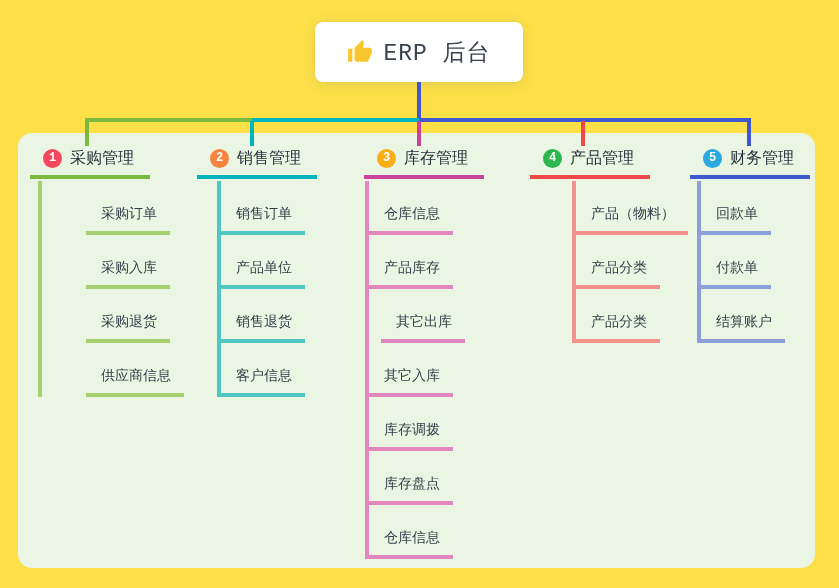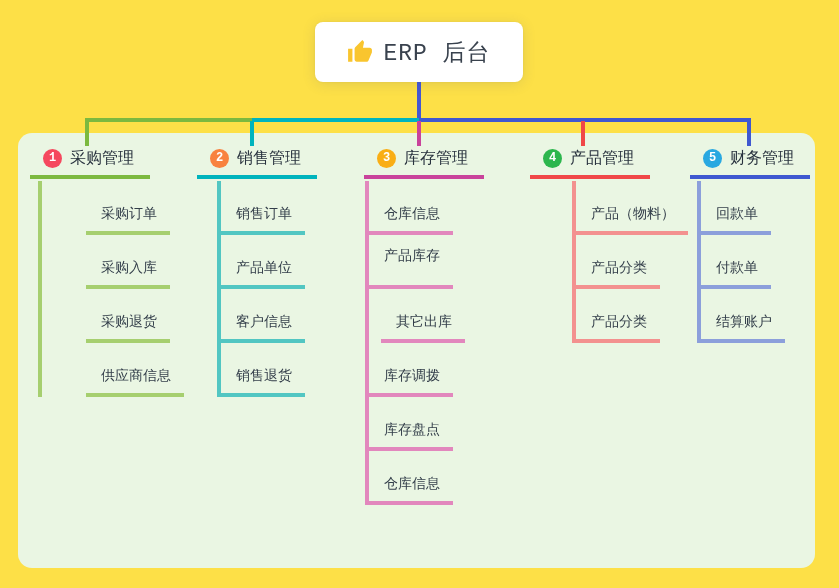--- a/index.html
+++ b/index.html
@@ -103,40 +103,43 @@
     <span class="branch-label">销售管理</span>
   </div>
   <div class="children c2" style="border-left-color: rgb(82, 198, 194);">
     <div class="child" style="border-bottom-color: rgb(82, 198, 194);">
         <span class="child-label">销售订单</span>
       </div>
     <div class="child" style="border-bottom-color: rgb(82, 198, 194);">
         <span class="child-label">产品单位</span>
       </div>
     <div class="child" style="border-bottom-color: rgb(82, 198, 194);">
-        <span class="child-label">客户信息</span>
+        <span class="child-label">销售退货</span>
       </div>
     <div class="child" style="border-bottom-color: rgb(82, 198, 194);">
-        <span class="child-label">销售退货</span>
+        <span class="child-label">客户信息</span>
       </div>
   </div>
 
   <div class="branch-title bt3" style="border-bottom-color: rgb(201, 67, 155);">
     <span class="badge" style="background-color: rgb(249, 174, 21);">3</span>
     <span class="branch-label">库存管理</span>
   </div>
   <div class="children c3" style="border-left-color: rgb(226, 135, 189);">
     <div class="child" style="border-bottom-color: rgb(226, 135, 189);">
         <span class="child-label">仓库信息</span>
       </div>
-    <div class="child" style="border-bottom-color: rgb(226, 135, 189); align-items: center;">
+    <div class="child" style="border-bottom-color: rgb(226, 135, 189);">
         <span class="child-label">产品库存</span>
       </div>
     <div class="child" style="border-bottom-color: rgb(226, 135, 189); margin-left: 12px;">
         <span class="child-label">其它出库</span>
+      </div>
+    <div class="child" style="border-bottom-color: rgb(226, 135, 189);">
+        <span class="child-label">其它入库</span>
       </div>
     <div class="child" style="border-bottom-color: rgb(226, 135, 189);">
         <span class="child-label">库存调拨</span>
       </div>
     <div class="child" style="border-bottom-color: rgb(226, 135, 189); text-align: center;">
         <span class="child-label">库存盘点</span>
       </div>
     <div class="child" style="border-bottom-color: rgb(226, 135, 189);">
         <span class="child-label">仓库信息</span>
       </div>

